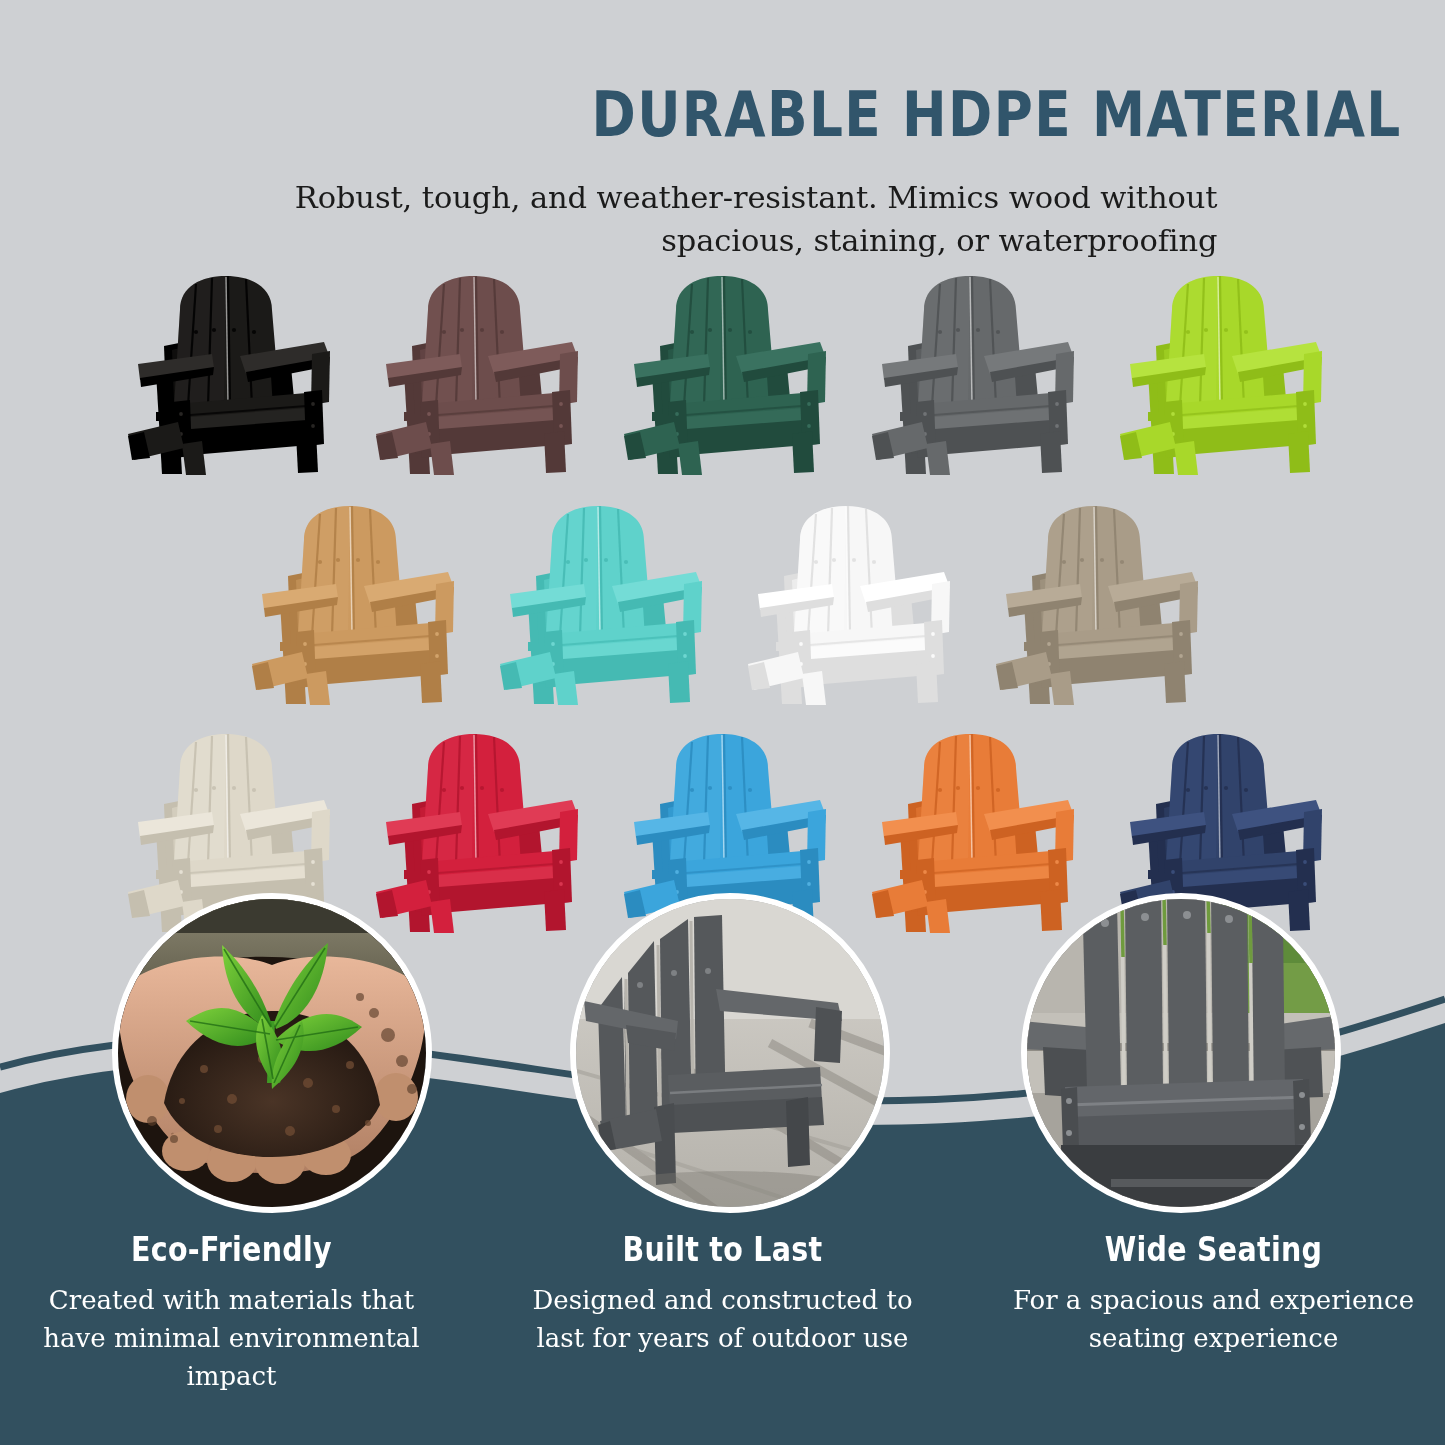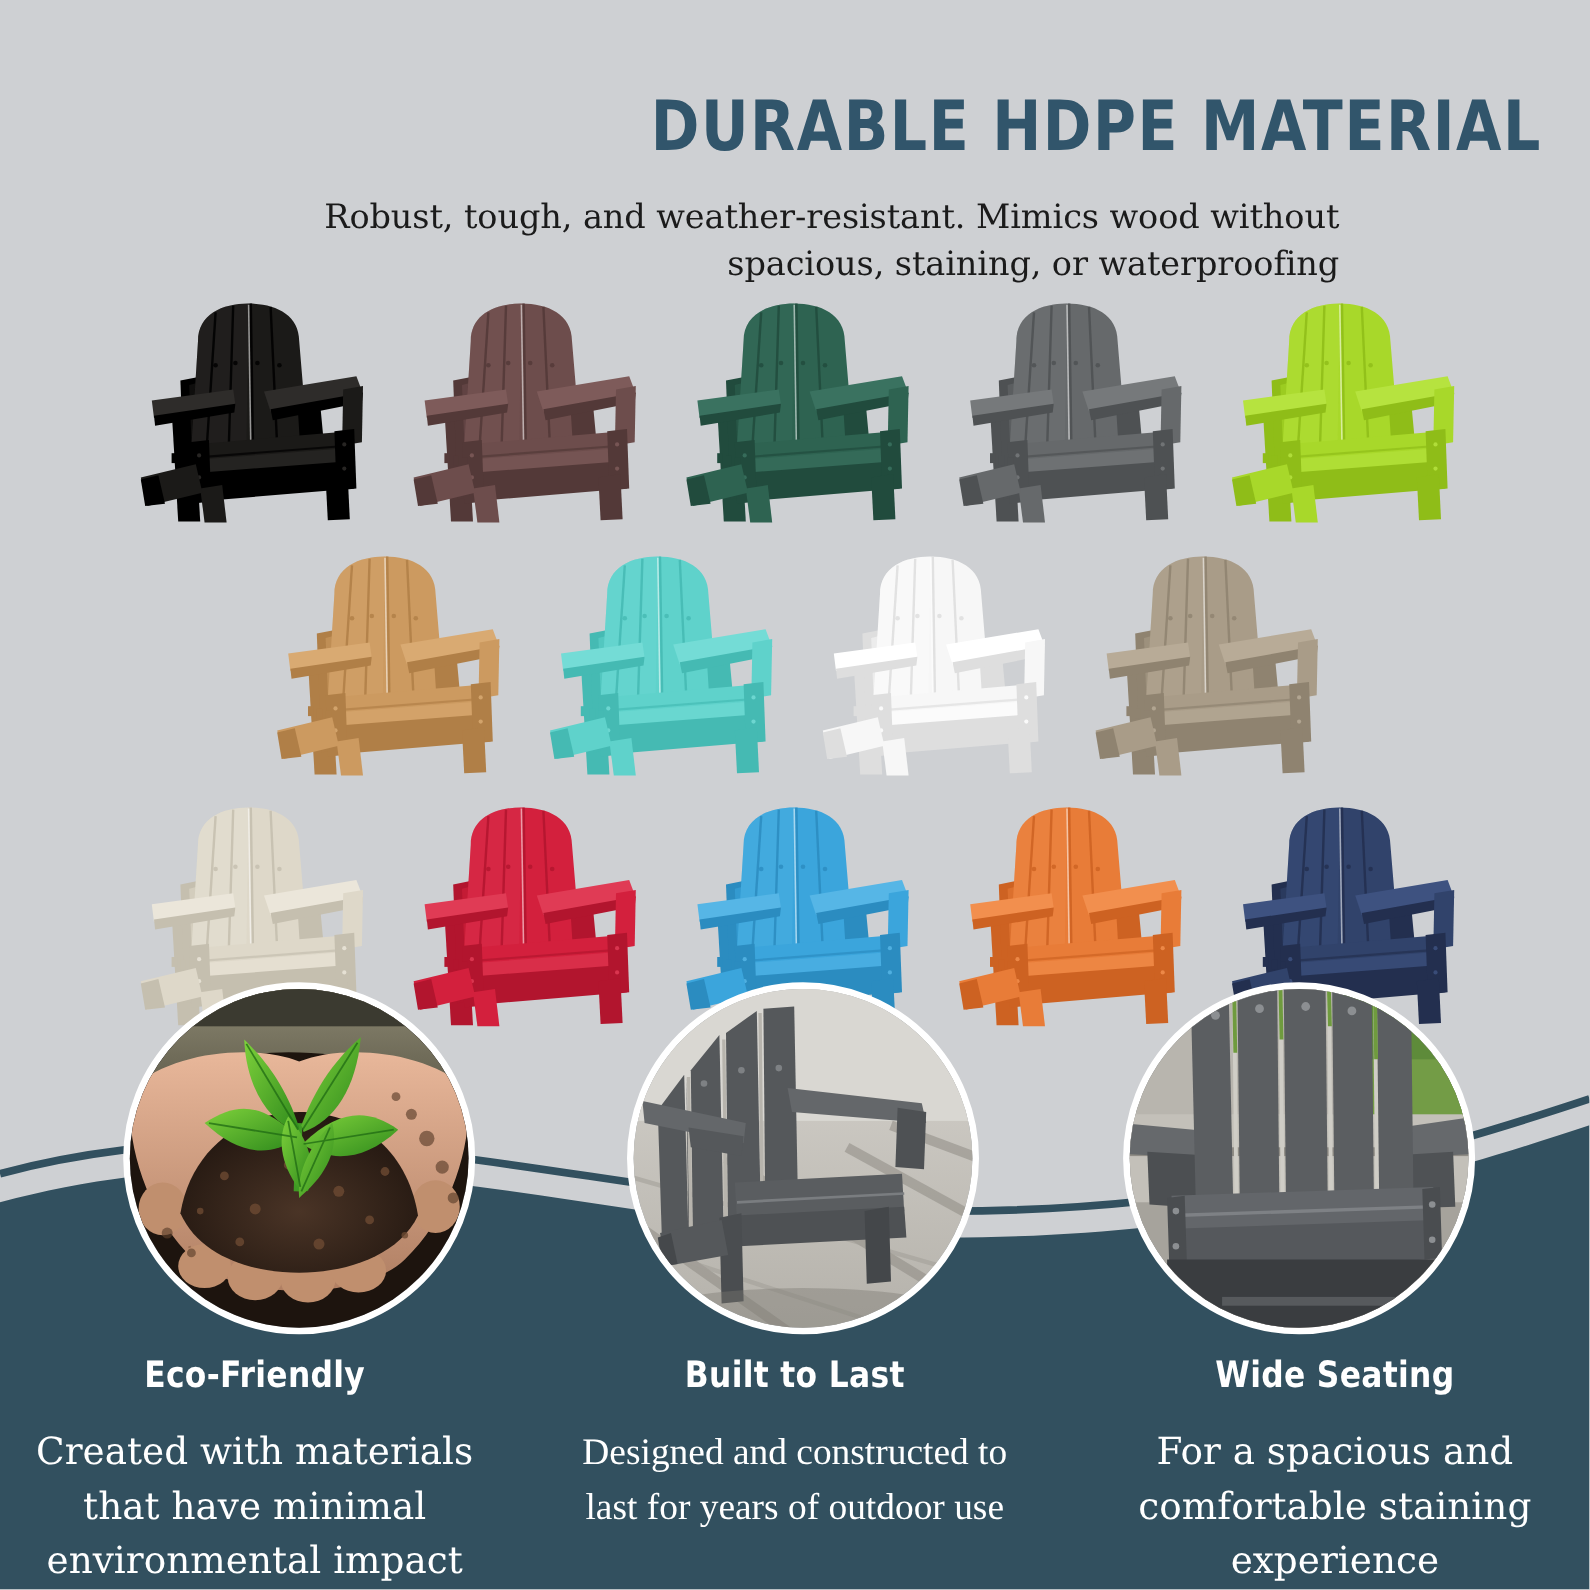--- a/index.html
+++ b/index.html
@@ -57,24 +57,24 @@
   
   .caps{position:absolute;left:0;top:1232px;width:1445px;z-index:7;display:flex;gap:28px;}
   .cap{flex:1;text-align:center;color:#ffffff;}
   .cap-title{
     font-family:"DejaVu Sans Condensed","Liberation Sans",sans-serif;
     font-size:33px;font-weight:bold;letter-spacing:.3px;margin:0;
     line-height:1.1;transform:scaleX(.96);
   }
   .cap-body{
     font-family:"DejaVu Serif","Liberation Serif",serif;
-    font-size:34px;line-height:1.45;margin:28px auto 0;width:440px;
+    font-size:26px;line-height:1.45;margin:14px auto 0;width:440px;
   }
   .cap:nth-child(1) .cap-body{width:430px;}
-  .cap:nth-child(2) .cap-body{width:420px;font-family:Liberation Serif, serif;}
+  .cap:nth-child(2) .cap-body{width:420px;}
   .cap:nth-child(3) .cap-body{width:420px;}
 </style>
 </head>
 <body>
 
 <div id="stage">
 
   <div class="header">
     <h1 class="title">DURABLE HDPE MATERIAL</h1>
     <p class="subtitle">Robust, tough, and weather-resistant. Mimics wood without spacious, staining, or waterproofing</p>
@@ -1216,17 +1216,17 @@
     <div class="cap">
       <p class="cap-title">Eco-Friendly</p>
       <p class="cap-body">Created with materials that have minimal environmental impact</p>
     </div>
     <div class="cap">
       <p class="cap-title">Built to Last</p>
       <p class="cap-body">Designed and constructed to last for years of outdoor use</p>
     </div>
     <div class="cap">
       <p class="cap-title">Wide Seating</p>
-      <p class="cap-body">For a spacious and comfortable staining experience</p>
+      <p class="cap-body">For a spacious and experience seating experience</p>
     </div>
   </div>
 
 </div>
 
 </body></html>

